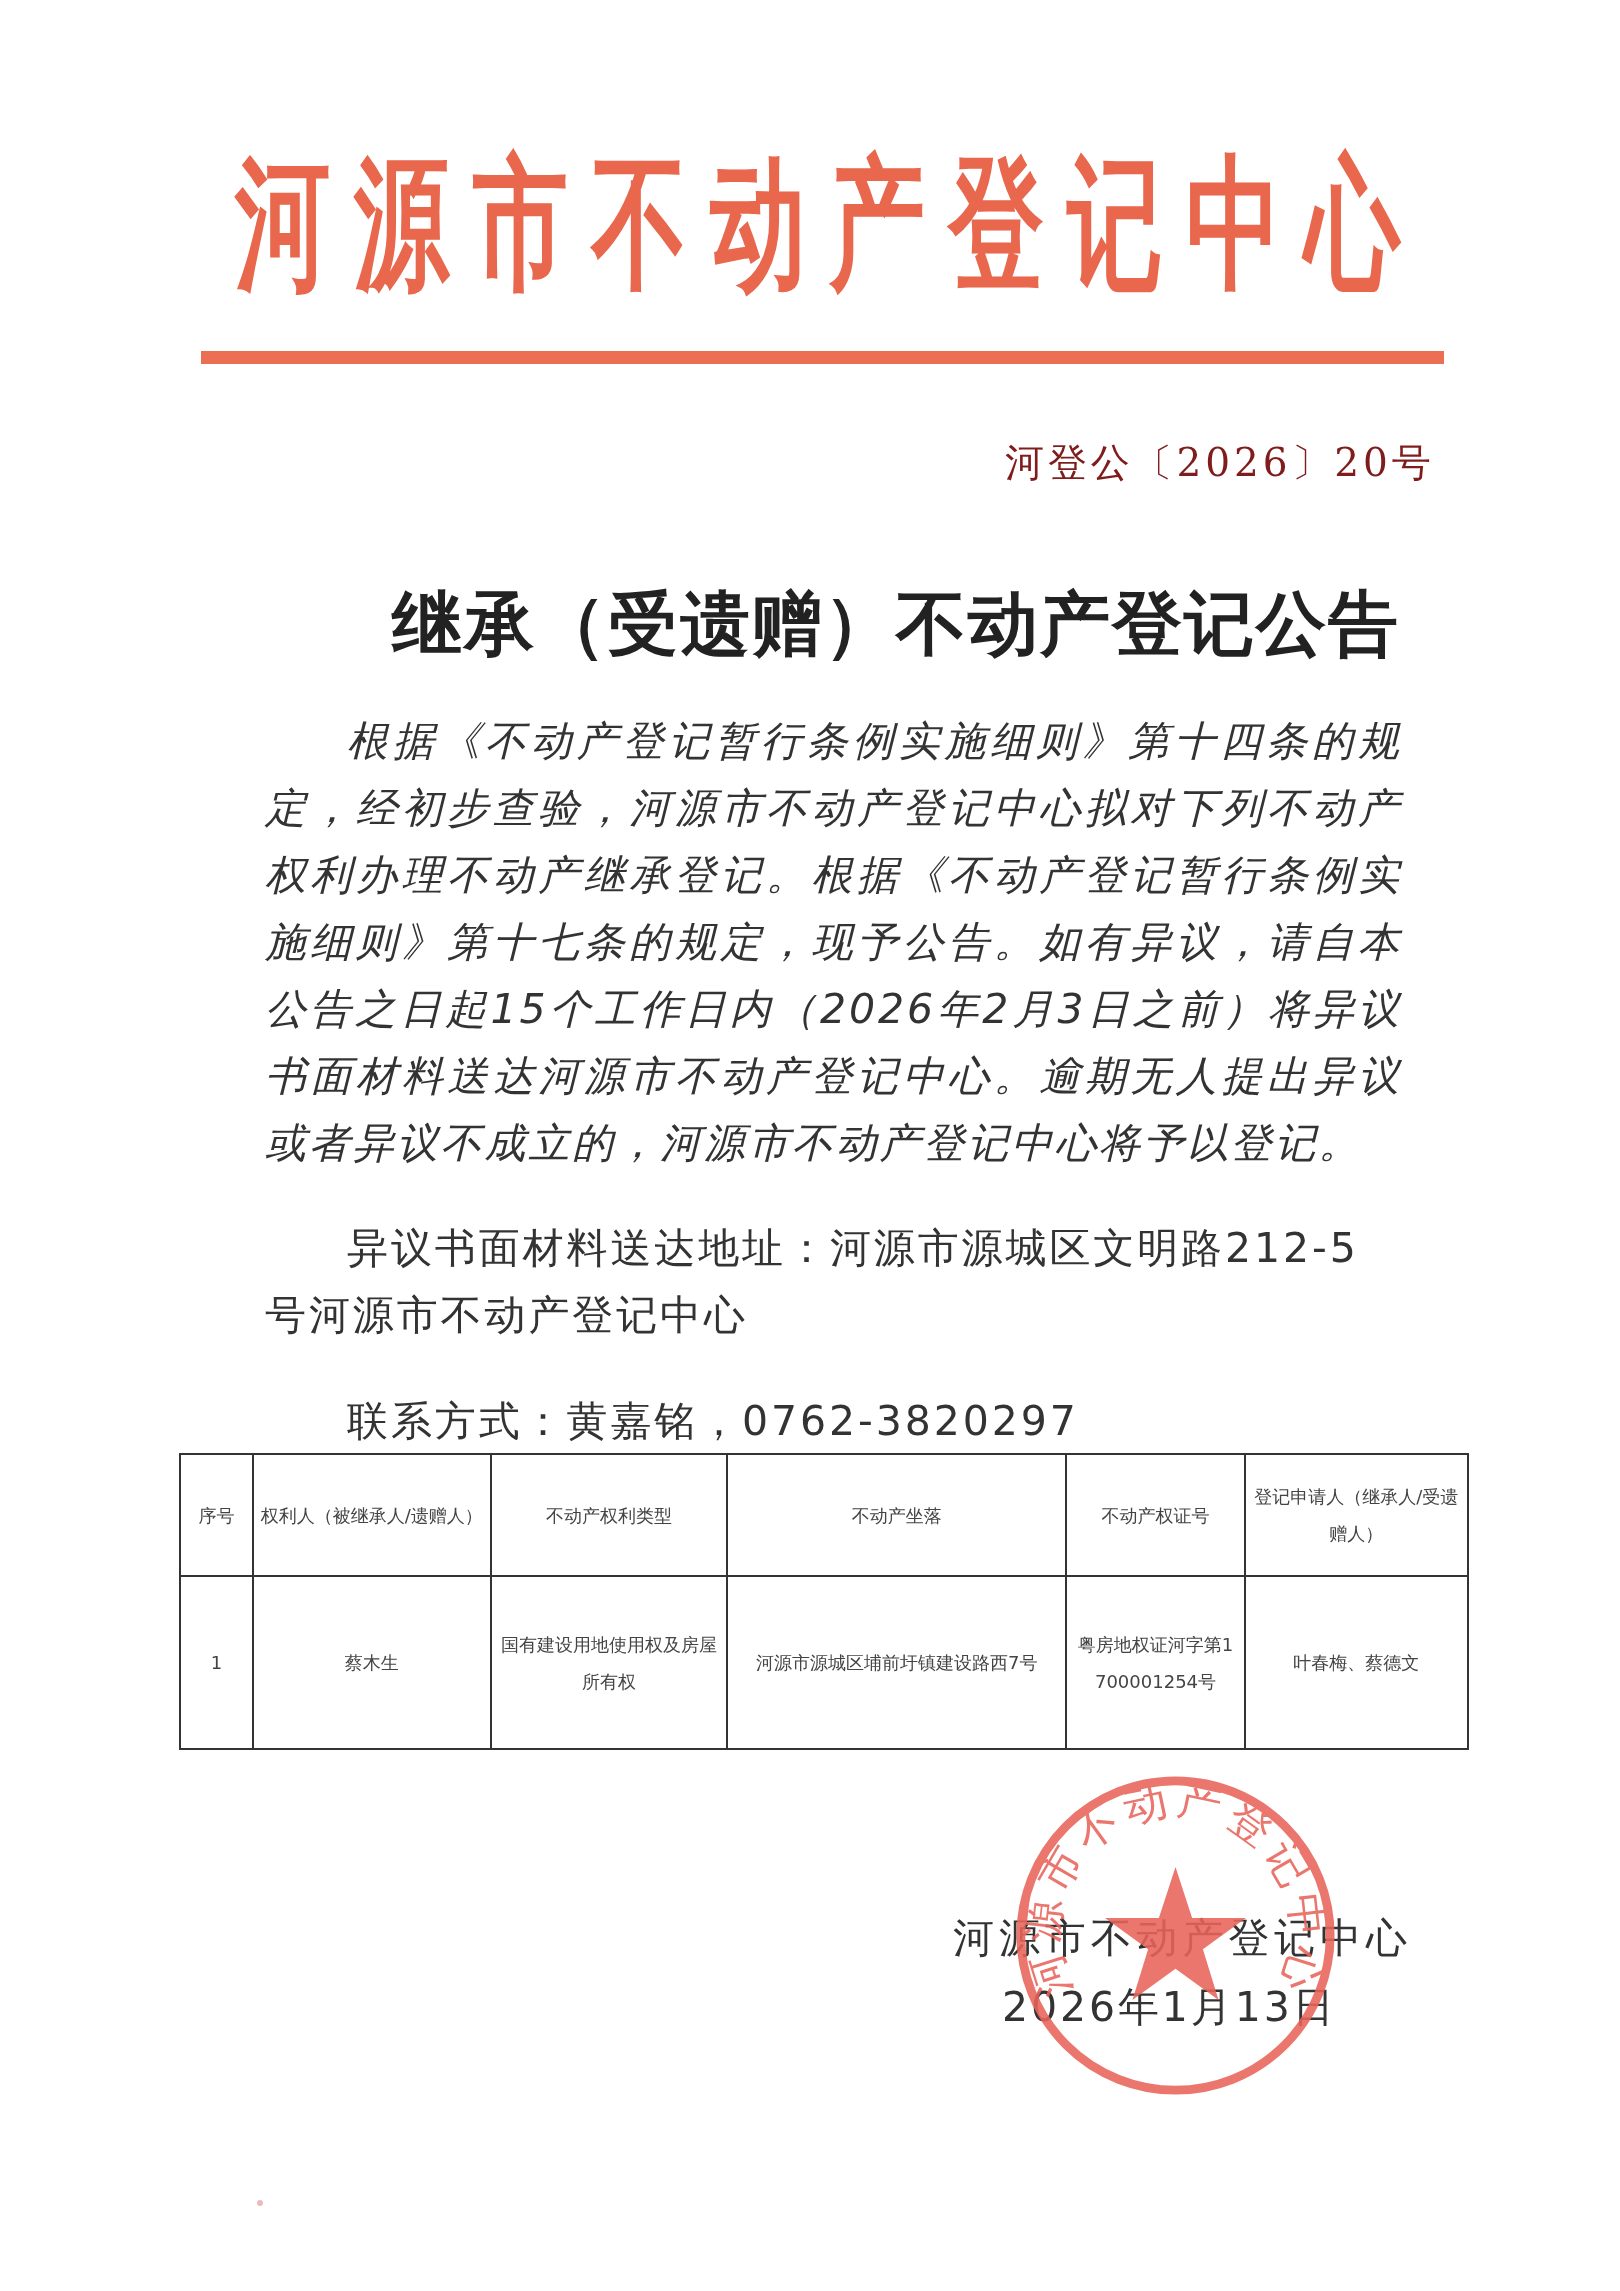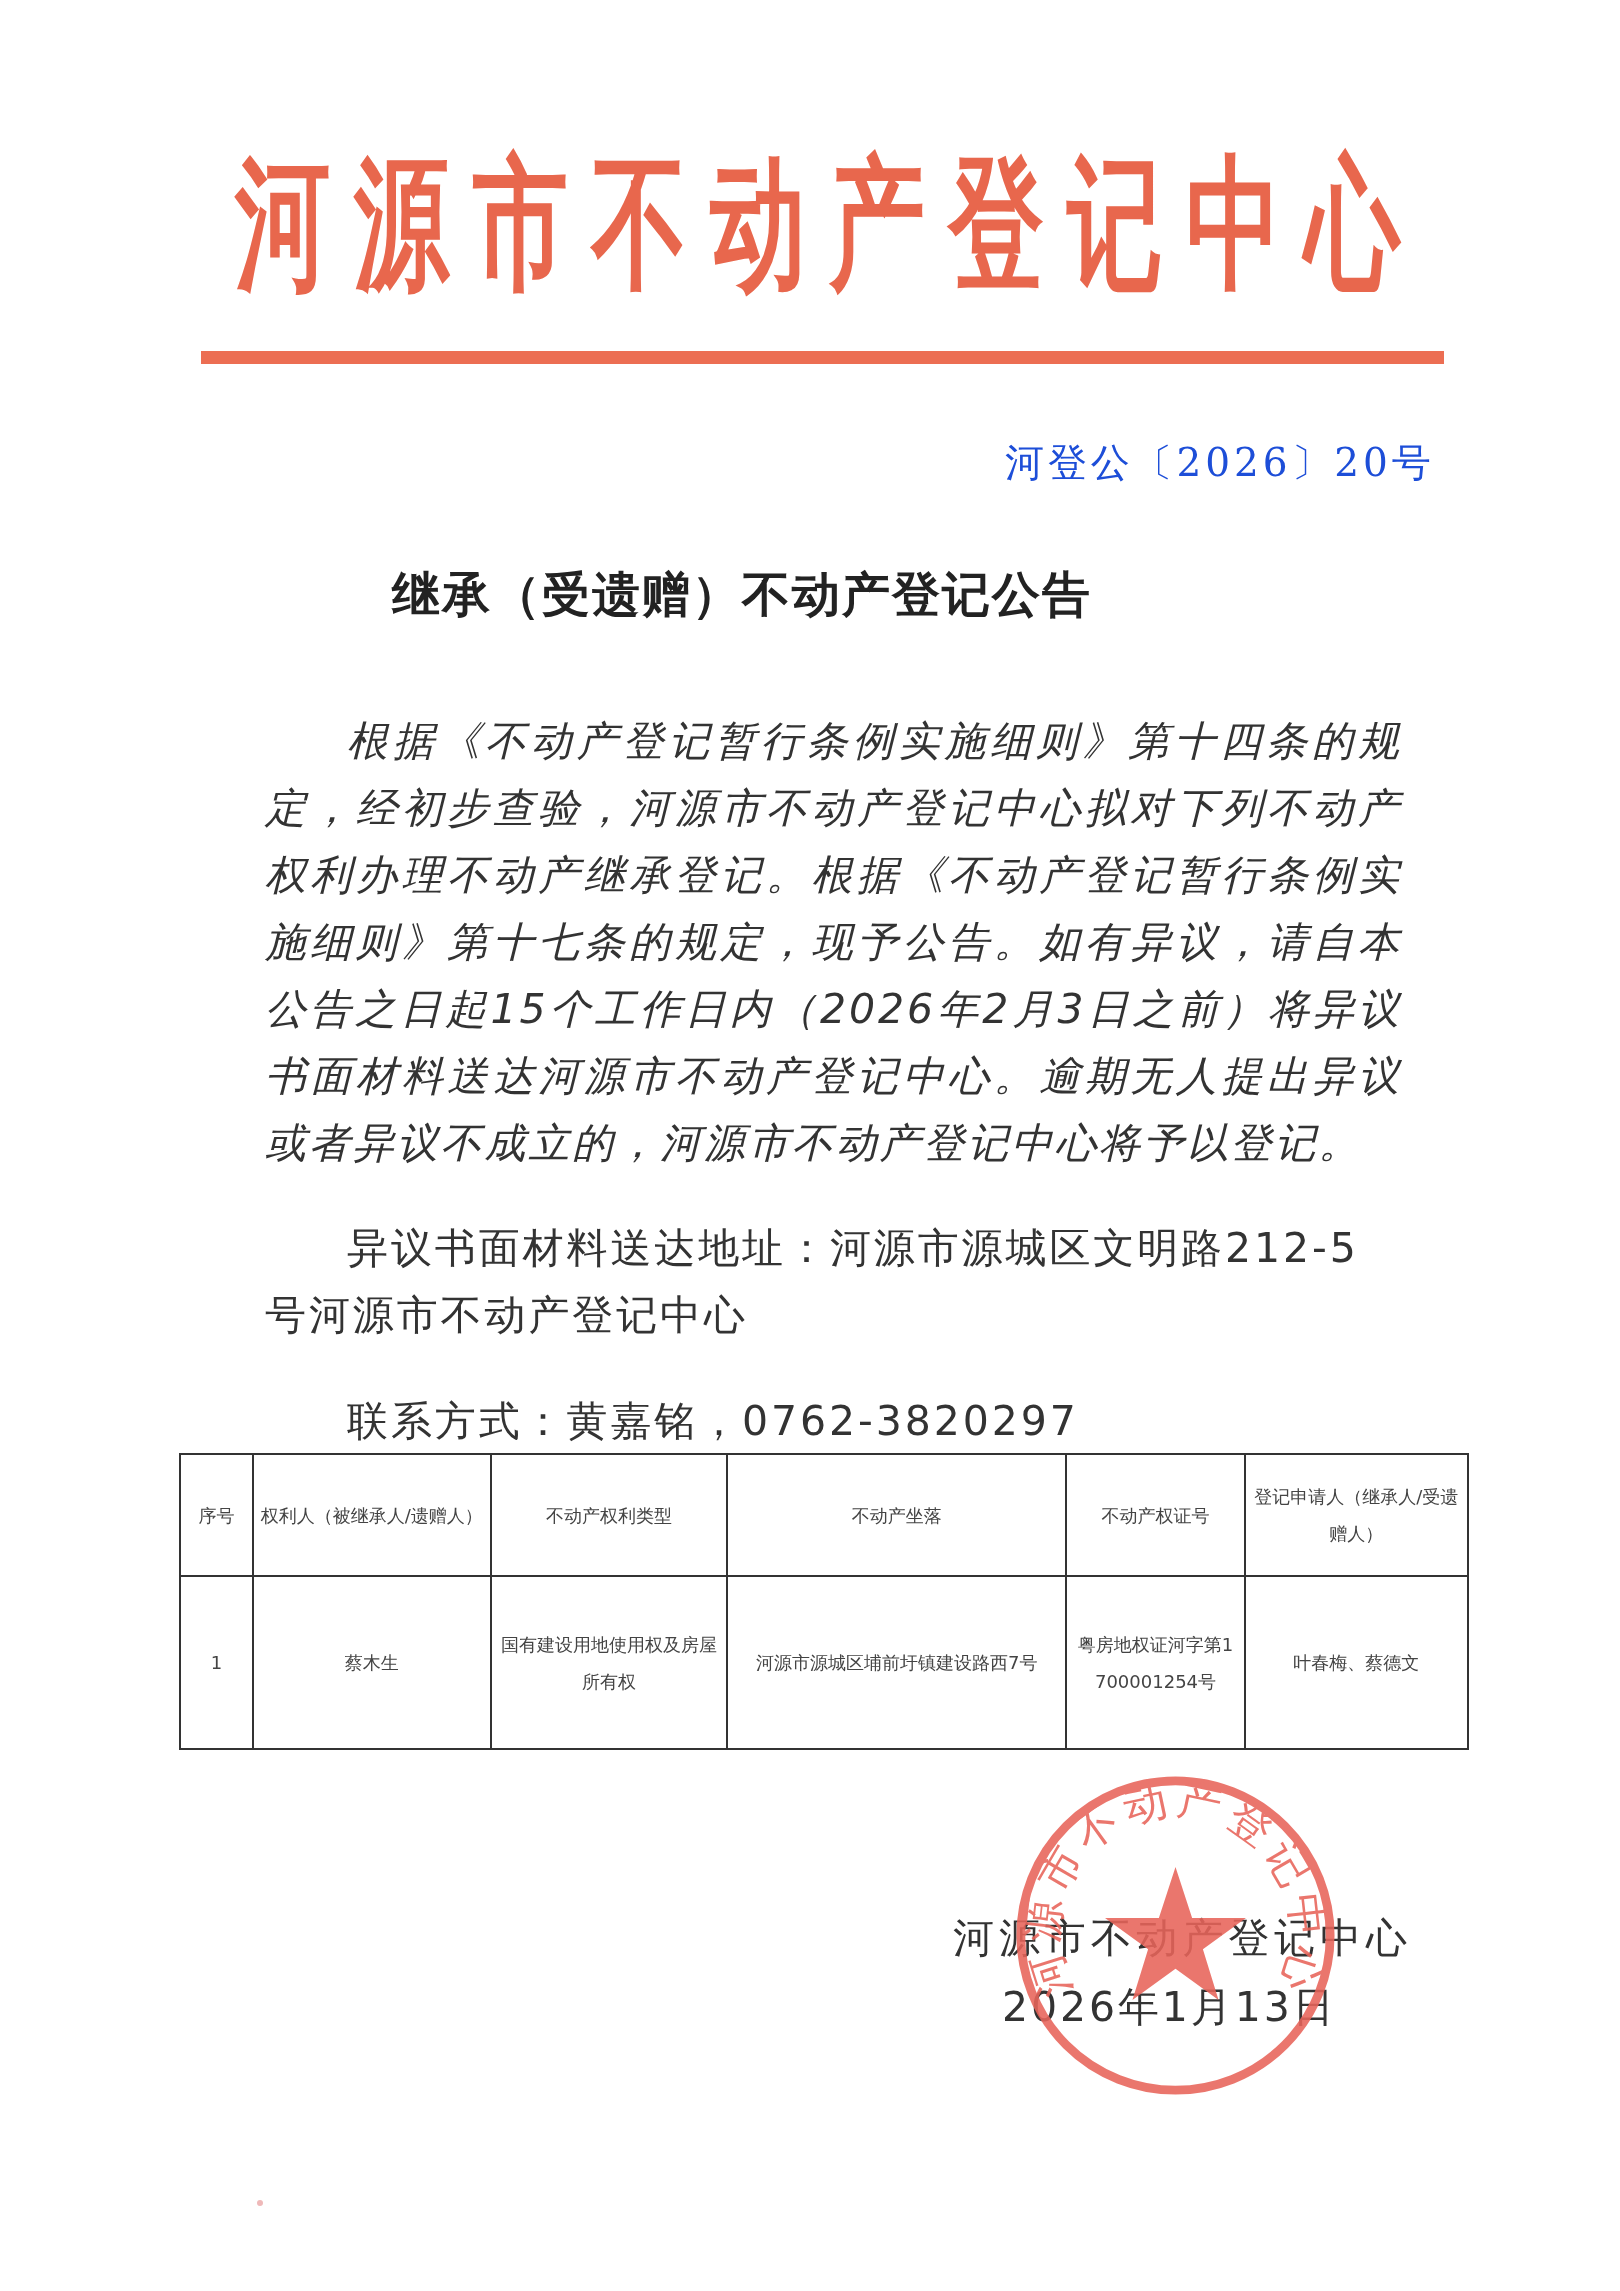--- a/index.html
+++ b/index.html
@@ -8,23 +8,23 @@
   .abs { position: absolute; }
 
   .masthead { left: 235px; top: 137px; width: 1166px; height: 176px;
               color: #e8674d; font-size: 116px; font-weight: bold;
               display: flex; justify-content: space-between; align-items: center;
               font-family: "DejaVu Serif", serif; transform: scaleX(0.82); transform-origin: left center;
               width: 1421px; letter-spacing: 0; }
   .masthead span { display: inline-block; transform: scaleY(1.25); }
   .red-rule { left: 201px; top: 351px; width: 1243px; height: 12.7px; background: #ec6e53; }
 
-  .docnum { left: 1005px; top: 436px; font-size: 39px; color: #1d4ed8; letter-spacing: 3.9px; white-space: nowrap; text-align: right; }
+  .docnum { left: 1005px; top: 436px; font-size: 39px; color: #7f1d1d; letter-spacing: 3.9px; white-space: nowrap; text-align: right; }
 
-  .title { left: 392px; top: 563px; font-size: 48px; font-weight: bold; color: #222;
+  .title { left: 392px; top: 578px; font-size: 70px; font-weight: bold; color: #222;
            letter-spacing: 2px; white-space: nowrap; font-family: "DejaVu Serif", serif; }
 
   .body-text { left: 265px; width: 1137px; font-size: 41px; line-height: 67px; color: #333;
                letter-spacing: 2.9px; font-family: "DejaVu Sans", sans-serif; font-weight: normal; }
   .para1 { top: 708px; text-indent: 82px; text-align: justify; font-style: italic; }
   .para2 { top: 1215px; text-indent: 82px; }
   .para3 { top: 1388px; text-indent: 82px; }
 
   table.reg { position: absolute; left: 179px; top: 1453px; border-collapse: collapse;
               font-family: "DejaVu Sans", sans-serif; color: #444; font-size: 18px; }

